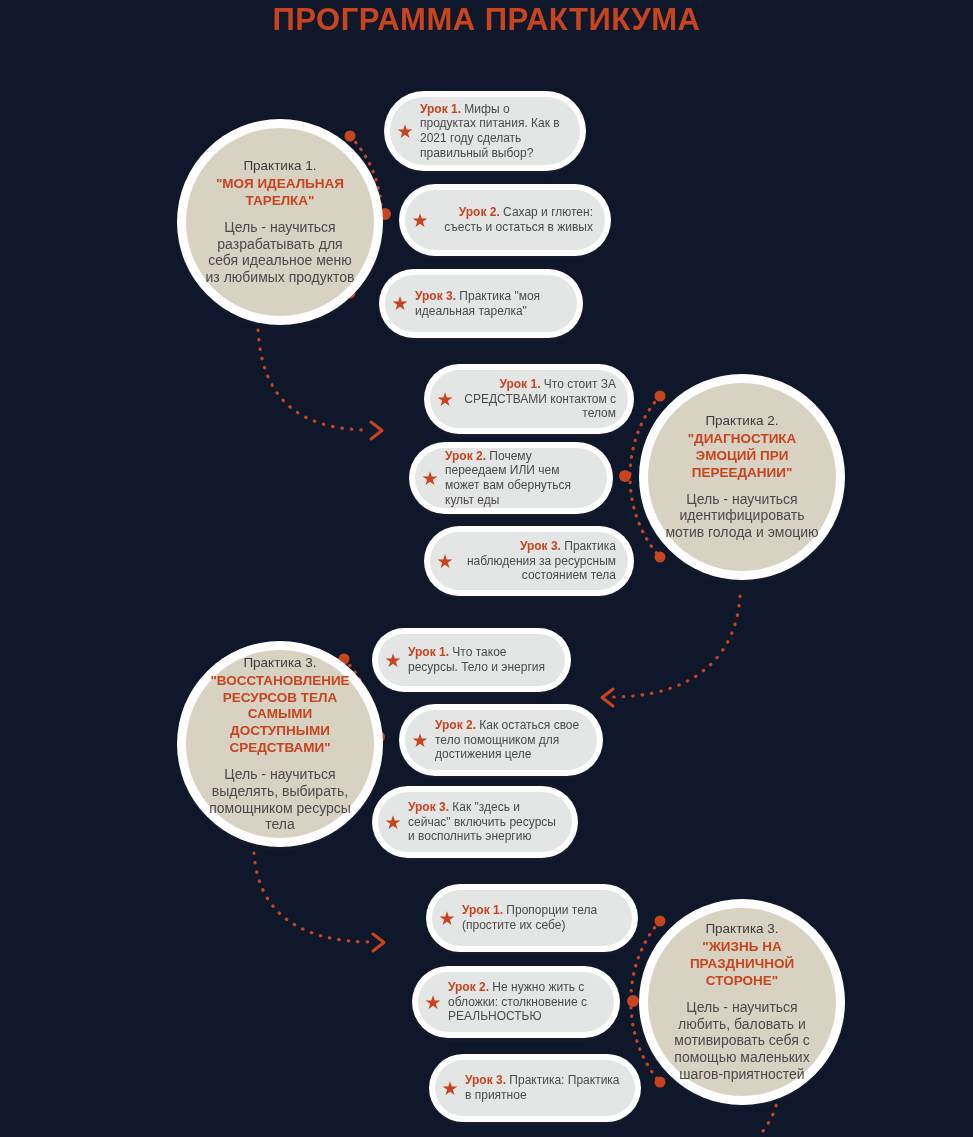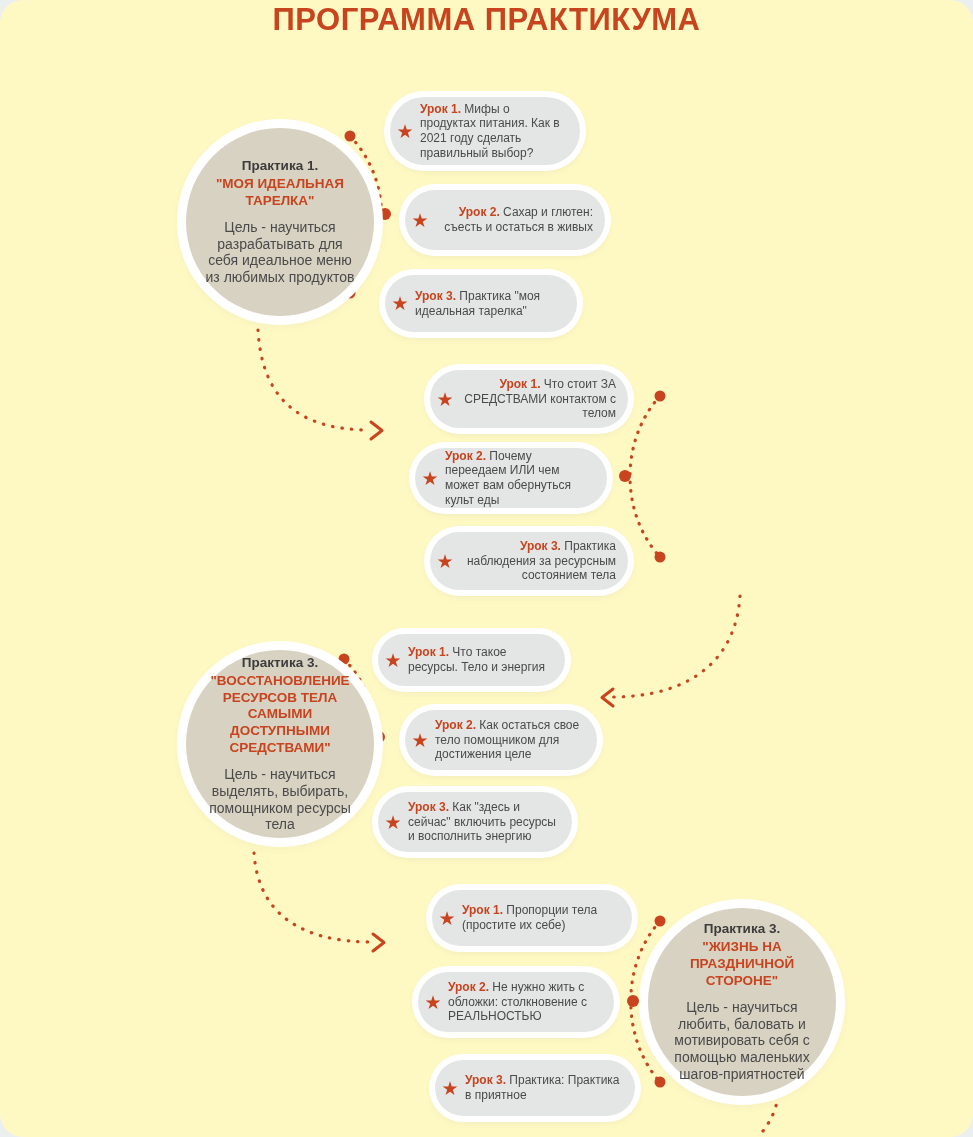--- a/index.html
+++ b/index.html
@@ -4,24 +4,23 @@
 <style>
   html, body {
     margin: 0;
     padding: 0;
     background: #eceff0;
   }
   #page {
     position: relative;
     width: 973px;
     height: 1137px;
-    background: #fef9c3;
+    background: #0f172a;
     overflow: hidden;
     font-family: "Liberation Sans", "DejaVu Sans", sans-serif;
-    border-radius: 23px;
   }
   #svg-links {
     position: absolute;
     left: 0; top: 0;
     width: 973px; height: 1137px;
     pointer-events: none;
     z-index: 1;
   }
   .page-title {
     position: absolute;
@@ -44,21 +43,21 @@
     display: flex;
     flex-direction: column;
     align-items: center;
     justify-content: center;
     text-align: center;
     box-sizing: border-box;
     z-index: 3;
   }
   .practice .p-num {
     font-size: 13.5px;
-    font-weight: bold;
+    font-weight: normal;
     color: #3c3c3c;
     line-height: 1.25;
   }
   .practice .p-name {
     font-size: 13.5px;
     font-weight: bold;
     color: #c8441f;
     line-height: 1.25;
     margin-top: 1px;
   }
@@ -165,20 +164,25 @@
   </div>
 
   <div class="lesson align-left" style="left:385px; top:275px; width:192px; height:57px;">
     <span class="star">★</span>
     <span class="l-text">
       <span class="l-num">Урок 3.</span>
       <span>Практика "моя идеальная тарелка"</span>
     </span>
   </div>
 
+  <div class="practice" style="left:648px; top:383px; width:188px; height:188px; padding:0 16px;">
+    <div class="p-num">Практика 2.</div>
+    <div class="p-name">"ДИАГНОСТИКА ЭМОЦИЙ ПРИ ПЕРЕЕДАНИИ"</div>
+    <div class="p-goal">Цель - научиться идентифицировать мотив голода и эмоцию</div>
+  </div>
 
   <div class="lesson align-right" style="left:430px; top:370px; width:198px; height:58px;">
     <span class="star">★</span>
     <span class="l-text">
       <span class="l-num">Урок 1.</span>
       <span>Что стоит ЗА СРЕДСТВАМИ контактом с телом</span>
     </span>
   </div>
 
   <div class="lesson align-left" style="left:415px; top:448px; width:192px; height:60px;">

